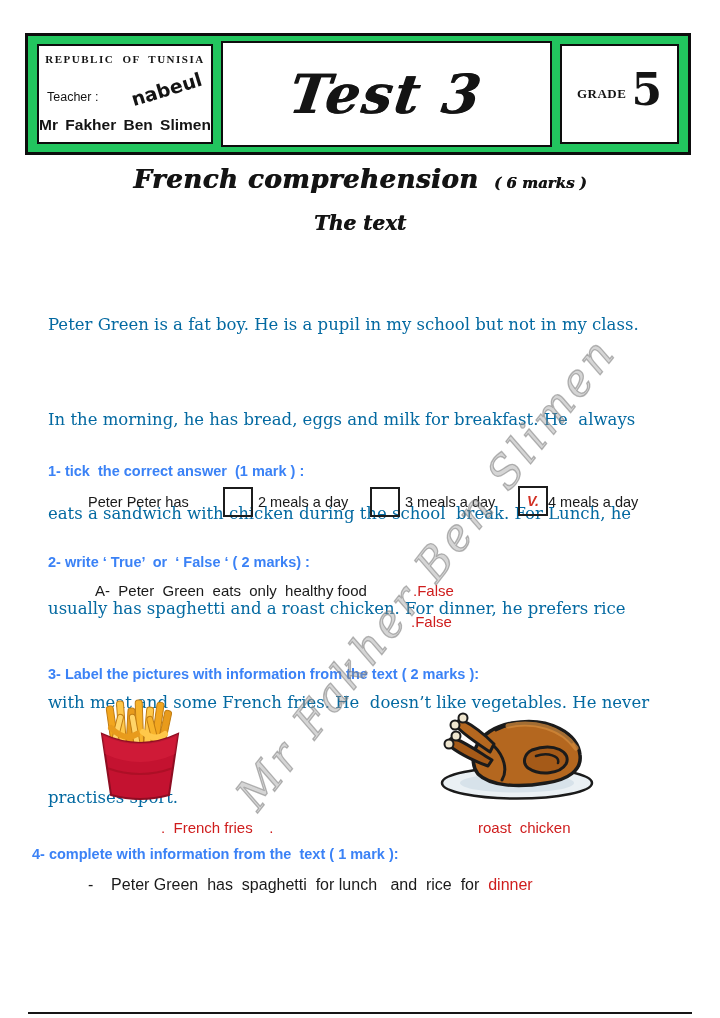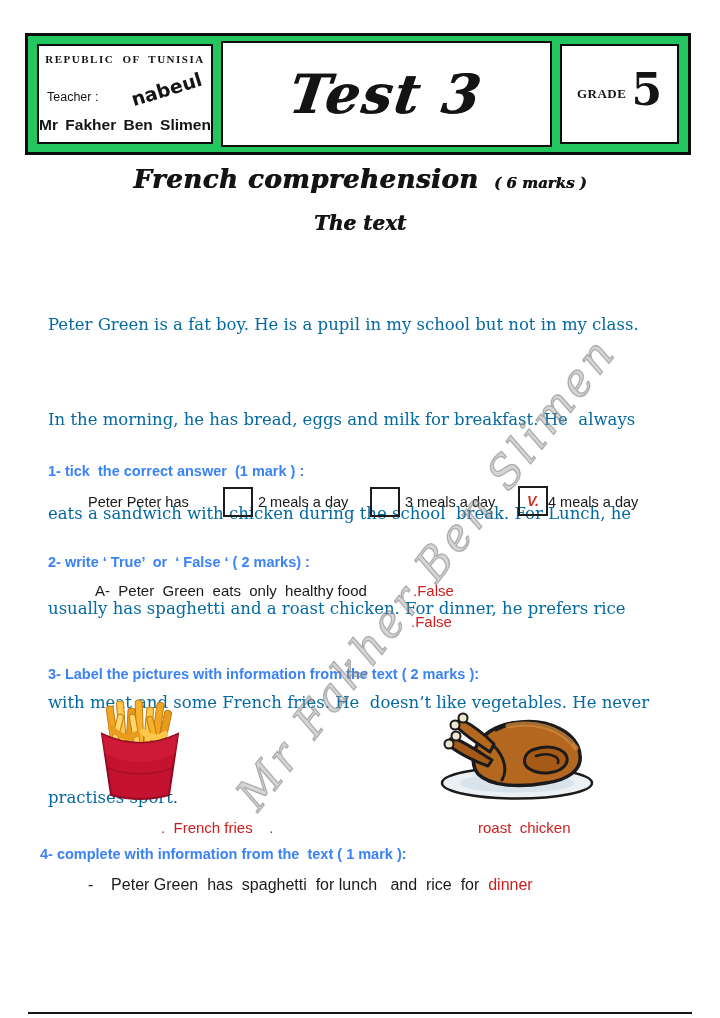--- a/index.html
+++ b/index.html
@@ -195,19 +195,19 @@
       <circle cx="11" cy="44" r="4.5" fill="#efe6cf" stroke="#1b1b1b" stroke-width="2"></circle>
       <circle cx="18" cy="36" r="4.5" fill="#efe6cf" stroke="#1b1b1b" stroke-width="2"></circle>
 
       <path d="M56,46 C66,56 70,70 64,80" fill="none" stroke="#1b1b1b" stroke-width="3" stroke-linecap="round"></path>
     </svg>
   </div>
 
   <div class="plain red" style="left:113px; top:819px;margin-left:48px;">.  French fries    .</div>
   <div class="plain red" style="left:478px; top:819px;">roast  chicken</div>
 
-  <div class="q-heading" style="left:40px; top:846px;">4- complete with information from the  text ( 1 mark ):</div>
+  <div class="q-heading" style="left:32px; top:846px;">4- complete with information from the  text ( 1 mark ):</div>
   <div class="plain" style="left:88px; top:876px; font-size:16px;"><span>-    Peter Green  has  spaghetti  for lunch   and  rice  for  </span><span class="red">dinner</span></div>
 
   <div class="watermark">Mr Fakher Ben Slimen</div>
 
   <div class="bottom-rule"></div>
 </div>
 
 </body></html>

